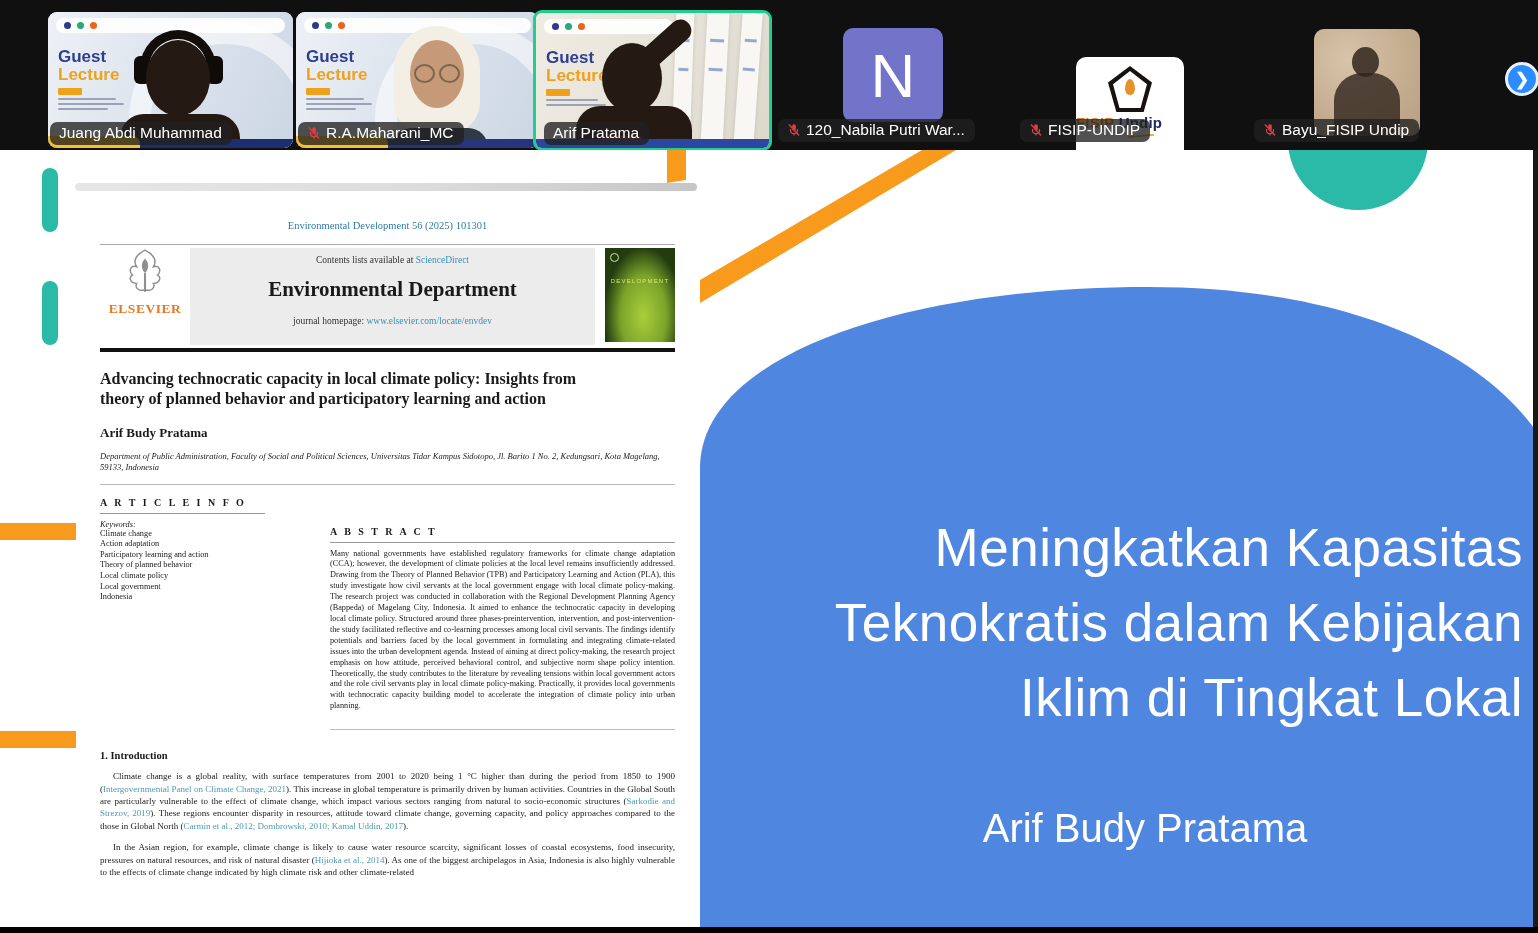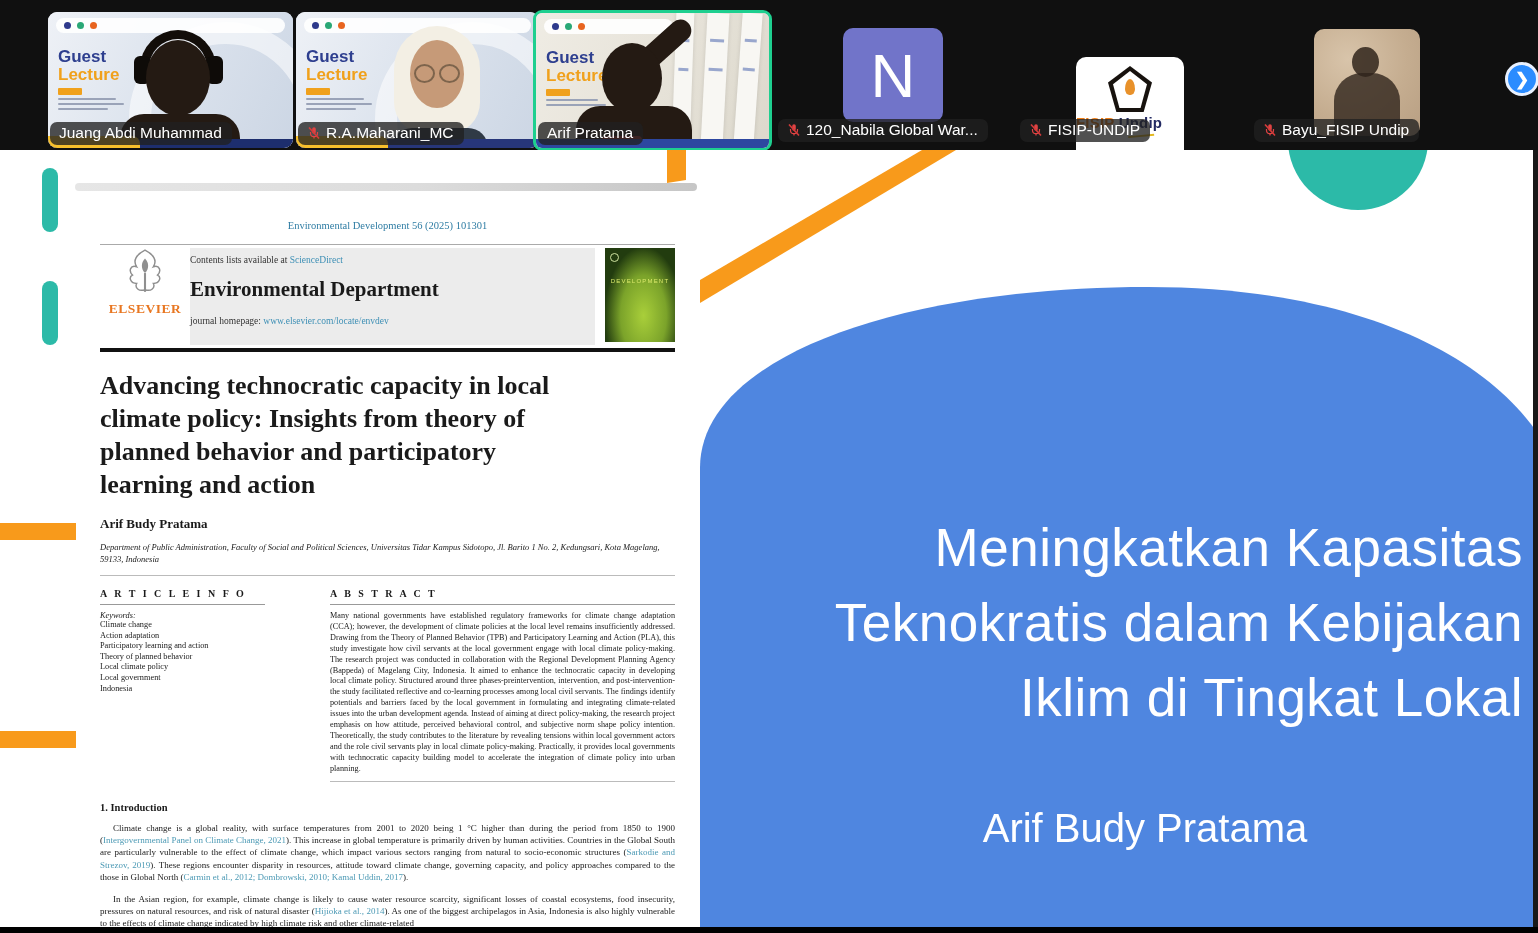--- a/index.html
+++ b/index.html
@@ -77,36 +77,36 @@
 
   
   #paper{position:absolute;left:100px;top:70px;width:575px;z-index:2;
     font-family:"Liberation Serif",serif;color:#1a1a1a;}
   .link{color:#3d8fb5;}
   .cite{color:#4d9ab5;}
   #journal-ref{text-align:center;font-size:10.5px;color:#2e7ca3;margin-bottom:13px;}
   #paper-head{border-top:1.5px solid #aaa;display:flex;align-items:stretch;height:97px;padding-top:3px;}
   #elsevier{width:90px;text-align:center;}
   #elsevier .pub{color:#e87722;font-weight:700;font-size:13.5px;letter-spacing:.5px;margin-top:1px;}
-  #head-center{flex:1;background:#ececec;padding-top:7px;}
+  #head-center{flex:1;background:#ececec;text-align:center;padding-top:7px;}
   #head-center .small{font-size:9.5px;color:#333;}
   #head-center .jname{font-size:21px;font-weight:700;margin:12px 0 14px;}
   #cover{width:70px;height:94px;margin-left:10px;background:#223c0f;position:relative;overflow:hidden;}
   #cover .map{position:absolute;inset:0;background:radial-gradient(ellipse at 55% 72%,#a9cf3a 0%,#7ba32a 42%,rgba(0,0,0,0) 72%);}
   #cover .cl{position:absolute;left:0;right:0;top:30px;text-align:center;color:#d9e86a;
     font-size:6px;letter-spacing:1.2px;font-family:"Liberation Sans",sans-serif;}
   #cover .gdot{position:absolute;left:5px;top:5px;width:7px;height:7px;border:1px solid #cfe3a0;border-radius:50%;}
   #black-rule{height:4px;background:#111;margin-top:3px;}
-  #paper-title{font-size:26px;font-weight:700;line-height:1.27;margin-top:17px;width:492px;}
+  #paper-title{font-size:16px;font-weight:700;line-height:1.27;margin-top:17px;width:492px;}
   #paper-author{font-size:13px;font-weight:700;margin-top:15px;}
   #paper-affil{font-size:8.5px;font-style:italic;margin-top:10px;width:560px;line-height:1.35;}
   .hr-light{border-top:1px solid #bbb;margin-top:10px;}
   #ia-row{display:flex;margin-top:12px;gap:43px;}
   #info-col{width:165px;}
-  #abs-col{flex:1;margin-left:22px;border-bottom:1px solid #bbb;padding-bottom:6px;}
+  #abs-col{flex:1;margin-left:22px;border-bottom:1px solid #bbb;padding-bottom:17px;margin-top:29px;}
   .sec-head{font-size:10px;font-weight:700;letter-spacing:2.5px;}
   .sec-rule{border-top:.5px solid #999;margin:5px 0 6px;}
   .kw-label{font-size:8.3px;font-style:italic;}
   .kw{font-size:8.3px;line-height:10.6px;}
   #abstract-text{font-size:8.2px;line-height:10.9px;text-align:justify;}
   #intro-head{font-size:10.5px;font-weight:700;margin-top:20px;}
   .intro-p{font-size:9px;line-height:12.4px;text-align:justify;margin:9px 0 0;text-indent:13px;}
 </style>
 </head>
 <body>
@@ -204,36 +204,36 @@
         <div class="tag"></div>
         <div class="tl" style="width:52px"></div>
         <div class="tl" style="width:60px"></div>
       </div>
       <div class="arm" style="left:88px;top:24px;width:74px;height:22px;"></div>
       <div class="head" style="left:66px;top:30px;width:60px;height:70px;"></div>
       <div class="torso" style="left:40px;width:116px;height:42px;"></div>
       <div class="torso" style="left:66px;width:40px;height:12px;background:#a03030;border-radius:4px;"></div>
       <div class="bottomband" style="background:#2d47a0;"></div>
     </div>
-    <div class="name-label" style="left:2px;bottom:3px;">
+    <div class="name-label" style="left:8px;bottom:3px;">
       <span>Arif Pratama</span>
     </div>
   </div>
 
   <div class="avatar-sq" id="nabila-avatar" style="left:843px;top:28px;width:100px;height:94px;">
     <span>N</span>
   </div>
   <div class="name-label" style="left:778px;top:119px;">
     <svg class="mic" viewBox="0 0 14 14" width="14" height="14">
         <rect x="5.2" y="1.2" width="3.6" height="6.6" rx="1.8" fill="#e04343"></rect>
         <path d="M3.5 6v1.2a3.5 3.5 0 0 0 7 0V6" fill="none" stroke="#e04343" stroke-width="1.2"></path>
         <line x1="7" y1="10.7" x2="7" y2="12.6" stroke="#e04343" stroke-width="1.2"></line>
         <line x1="2" y1="1.5" x2="12" y2="12.5" stroke="#d63b3b" stroke-width="1.6"></line>
       </svg>
-    <span>120_Nabila Global War...</span>
+    <span>120_Nabila Putri War...</span>
   </div>
 
   <div class="avatar-sq" id="fisip-avatar" style="left:1076px;top:29px;width:108px;height:107px;">
     <div class="pent">
       <div class="inner"></div>
         <div class="flame"></div>
     </div>
     <div class="fisip-text">
       <span class="f1">FISIP</span>
       <span class="f2">Undip</span>

